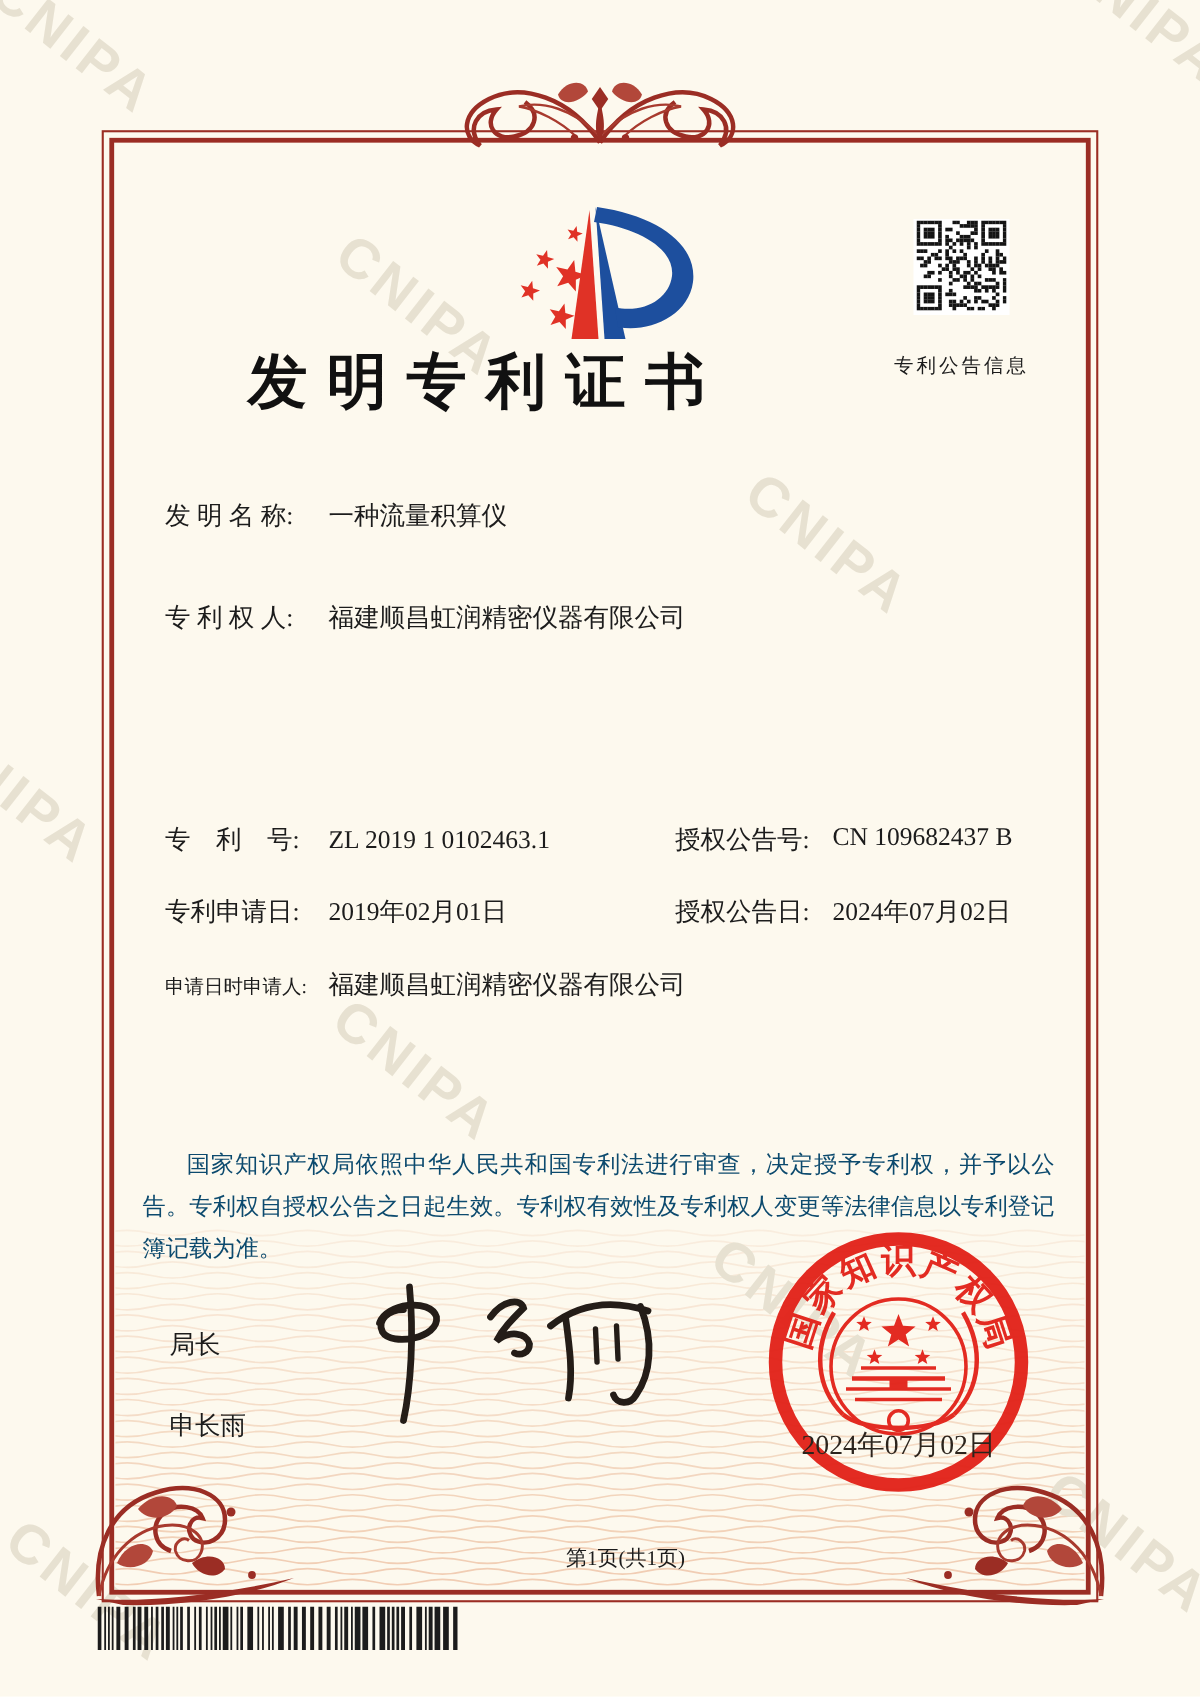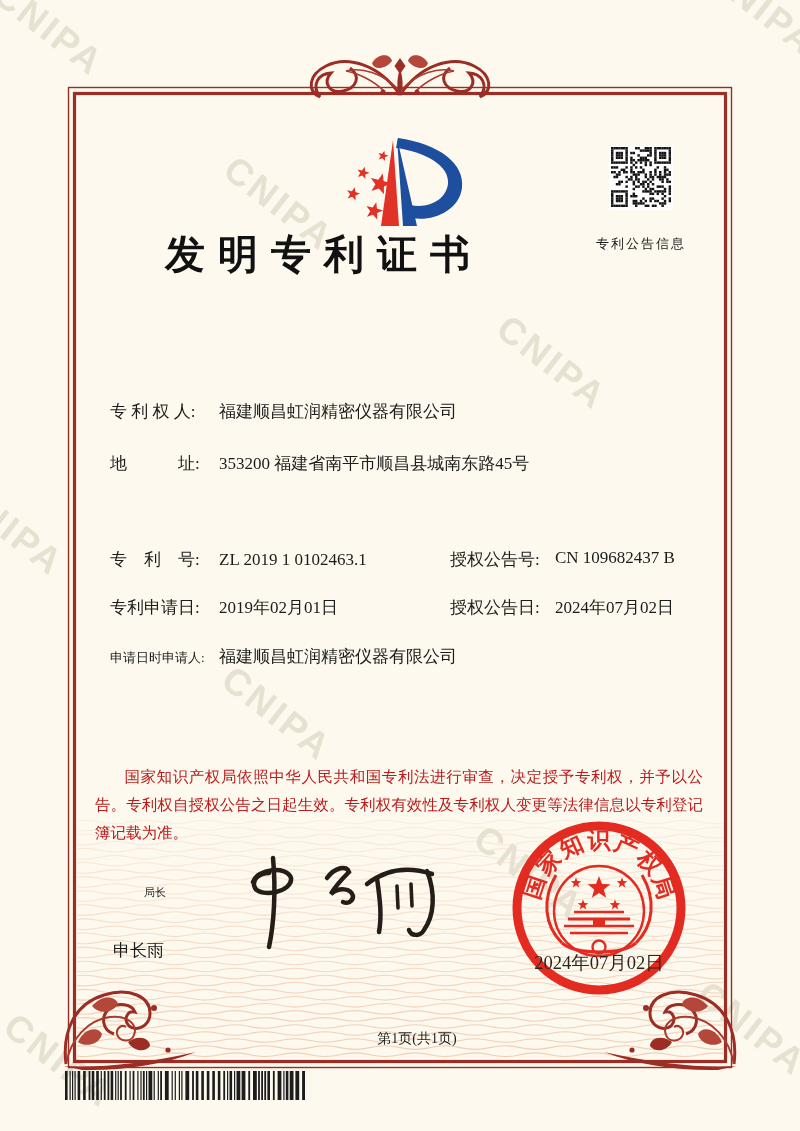--- a/index.html
+++ b/index.html
@@ -20,22 +20,22 @@
   .qr-box{width:62px;height:62px;margin:0 auto;background:#fff;padding:1px;}
   .qr-label{margin-top:25px;font-size:13px;letter-spacing:2px;white-space:nowrap;}
   .title{left:0;top:227px;width:641px;text-align:center;font-size:40px;font-weight:bold;
          letter-spacing:13px;padding-left:7px;box-sizing:border-box;color:#111;}
   .row{position:absolute;left:110px;width:640px;height:24px;font-size:17px;white-space:nowrap;}
   .lbl{display:inline-block;width:109px;vertical-align:baseline;}
   .row.small-lbl .lbl{font-size:13px;}
   .lbl2{position:absolute;left:340px;top:0;}
   .val2{position:absolute;left:445px;top:0;}
   .statement{left:95px;top:763px;width:608px;font-size:15.5px;line-height:28px;
-             text-align:justify;text-indent:1.9em;color:#b91c1c;}
-  .sig-title{left:113px;top:885px;font-size:11px;font-family:Liberation Sans, sans-serif;margin-left:31px;}
+             text-align:justify;text-indent:1.9em;color:#0c4a6e;}
+  .sig-title{left:113px;top:885px;font-size:17px;font-family:Liberation Sans, sans-serif;}
   .sig-name{left:113px;top:939px;font-size:17px;font-family:Liberation Mono, monospace;}
   .sig-script{left:235px;top:850px;width:210px;height:105px;z-index:5;}
   .seal{left:508px;top:815px;width:190px;height:190px;z-index:6;opacity:.96;}
   .footer-page{left:0;top:1030px;width:800px;text-align:center;font-size:14px;margin-left:17px;}
   .barcode{left:65px;top:1071px;width:240px;height:29px;z-index:5;}
 </style>
 </head>
 <body>
 
 <div class="page">
@@ -424,25 +424,25 @@
           <rect x="17" y="24" width="1.02" height="1.02" fill="#141414"></rect>
           <rect x="18" y="24" width="1.02" height="1.02" fill="#141414"></rect>
           <rect x="21" y="24" width="1.02" height="1.02" fill="#141414"></rect>
         </svg>
     </div>
     <div class="qr-label">专利公告信息</div>
   </div>
 
   <div class="content title">发明专利证书</div>
 
+  <div class="content row" style="top:332px">
+    <span class="lbl">发 明 名 称:</span><span class="val">一种流量积算仪</span>
+  </div>
   <div class="content row" style="top:400px">
     <span class="lbl">专 利 权 人:</span><span class="val">福建顺昌虹润精密仪器有限公司</span>
-  </div>
-  <div class="content row" style="top:452px">
-    <span class="lbl">地　　　址:</span><span class="val">353200 福建省南平市顺昌县城南东路45号</span>
   </div>
   <div class="content row" style="top:548px">
     <span class="lbl">专　利　号:</span><span class="val">ZL 2019 1 0102463.1</span>
     <span class="lbl2">授权公告号:</span>
     <span class="val2">CN 109682437 B</span>
   </div>
   <div class="content row" style="top:596px">
     <span class="lbl">专利申请日:</span><span class="val">2019年02月01日</span>
     <span class="lbl2">授权公告日:</span>
     <span class="val2">2024年07月02日</span>

